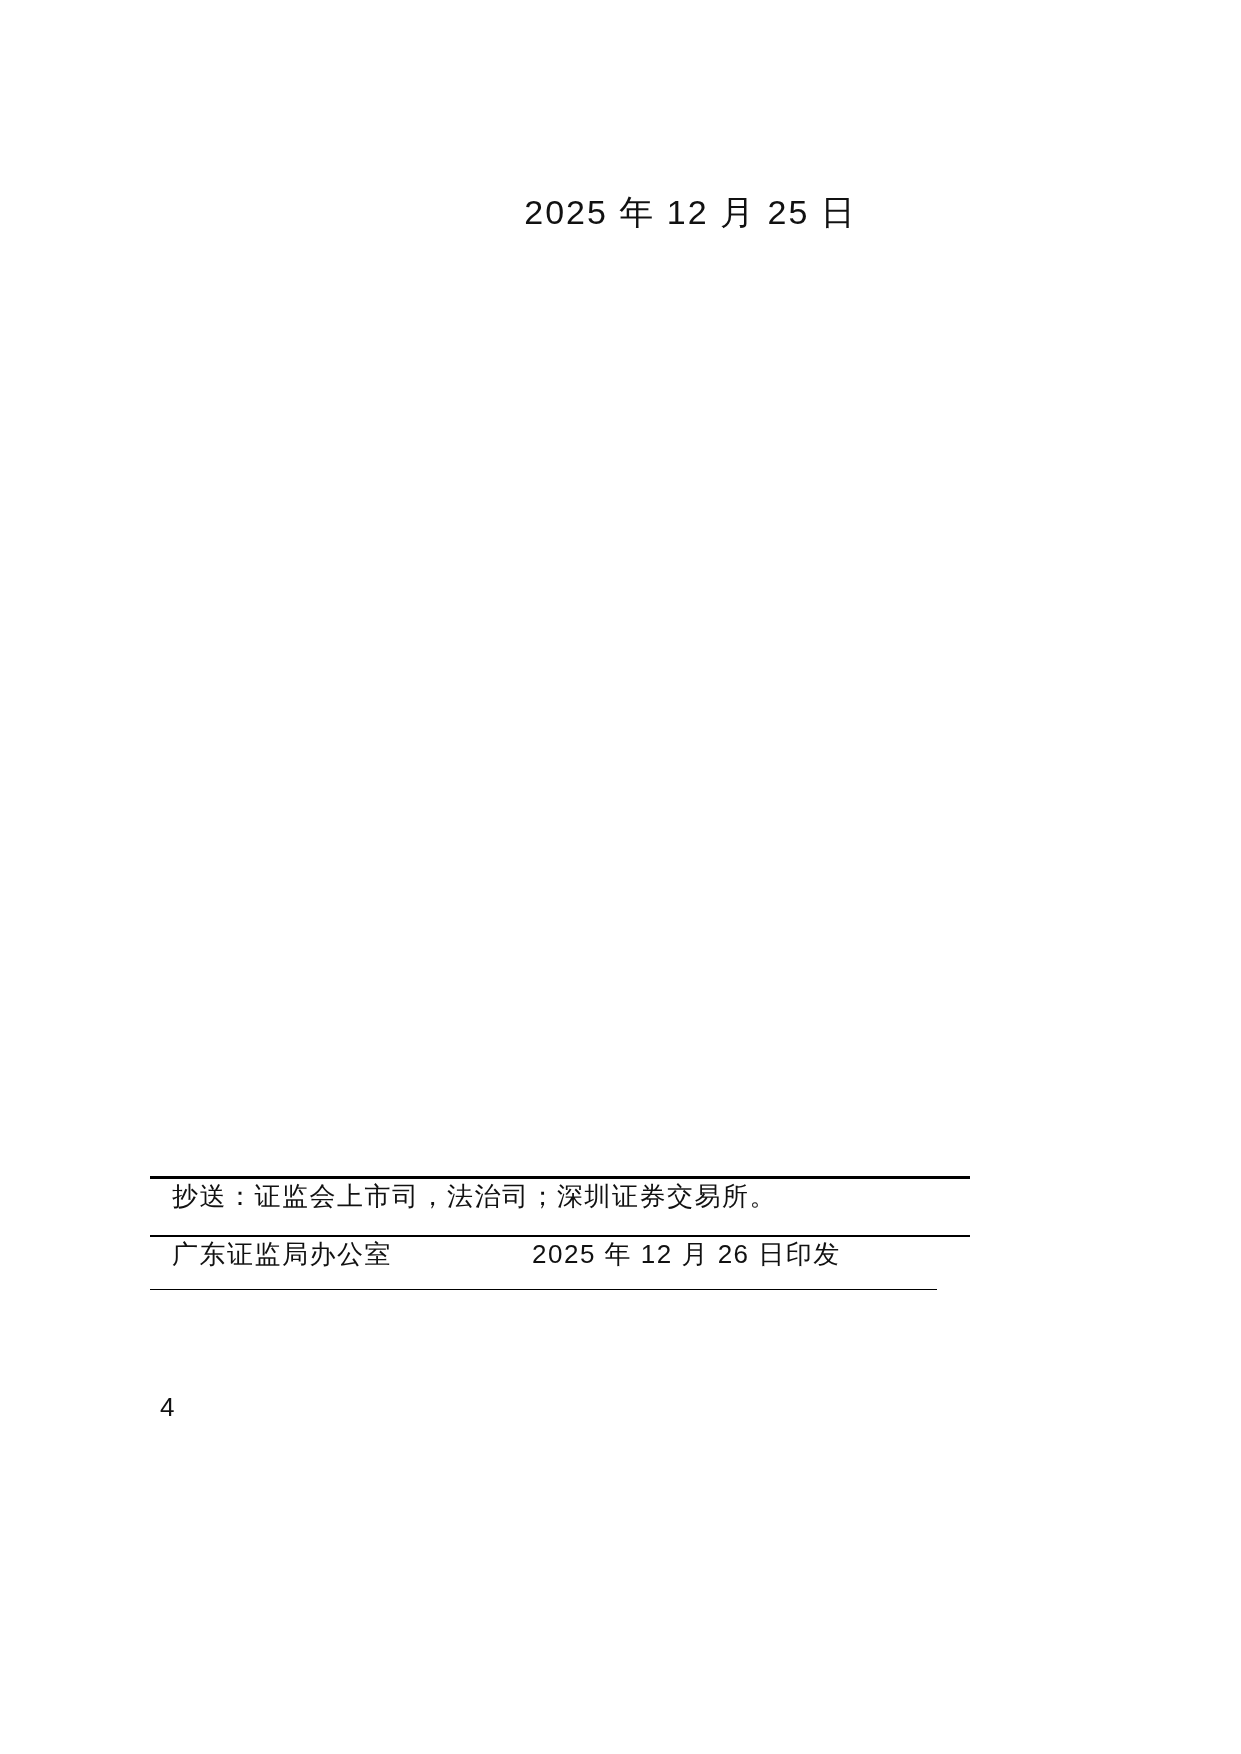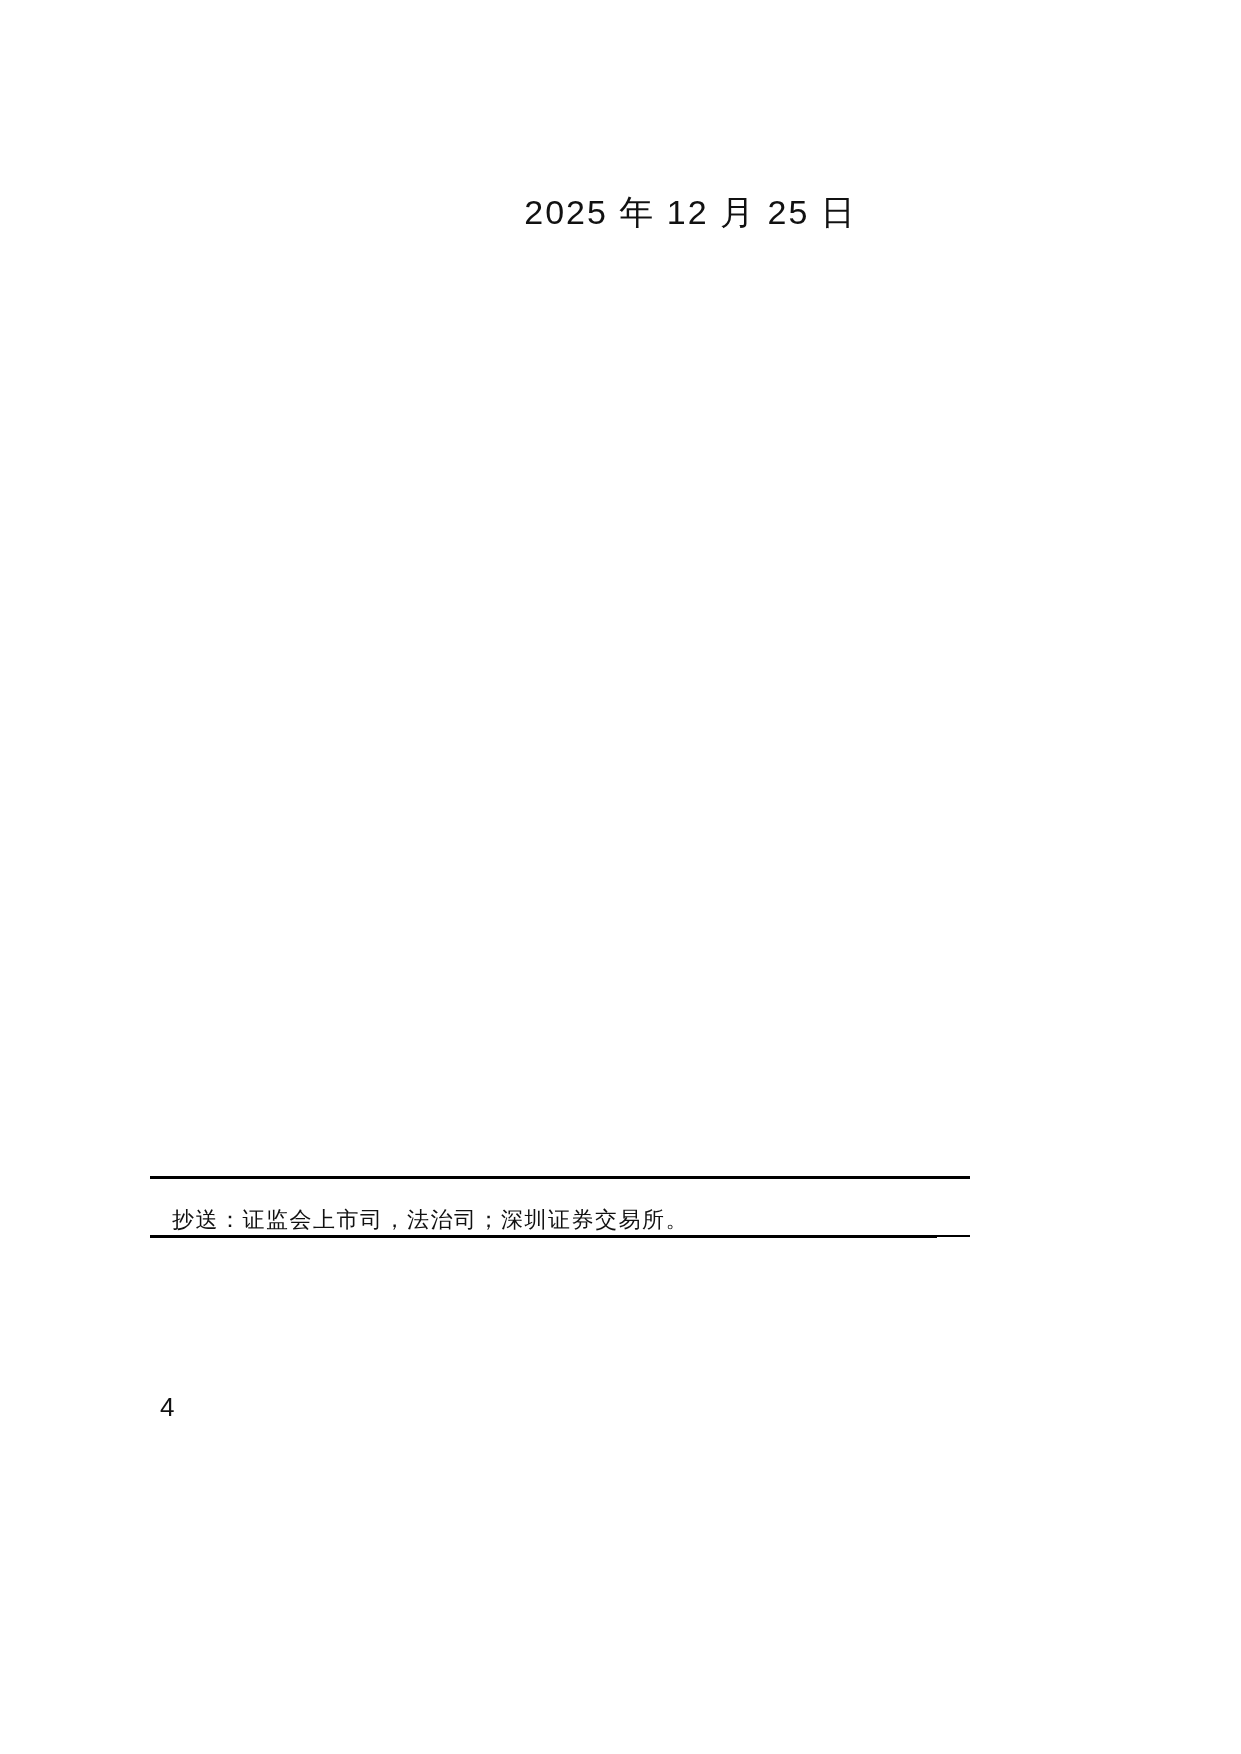--- a/index.html
+++ b/index.html
@@ -51,25 +51,25 @@
   .rule {
     width: 100%;
     background: #000000;
   }
   .rule-thick { height: 3px; }
   .rule-thin  { height: 1.6px; }
   .rule-short { width: 96%; }
 
   .footer-row {
     display: flex;
-    align-items: flex-end;
+    align-items: flex-start;
     height: 52px;
     padding-left: 22px;
     box-sizing: border-box;
-    font-size: 22px;
+    font-size: 26px;
     letter-spacing: 1.5px;
     color: #111111;
   }
   .footer-row.cc {
     height: 56px;
   }
   .footer-row .office {
     min-width: 360px;
     display: inline-block;
   }
@@ -94,18 +94,22 @@
   <div class="date-line">
     <span class="inner">2025 年 12 月 25 日</span>
   </div>
 
   <div class="footer-block">
     <div class="rule rule-thick"></div>
     <div class="footer-row cc">
       <span>抄送：证监会上市司，法治司；深圳证券交易所。</span>
     </div>
     <div class="rule rule-thin"></div>
+    <div class="footer-row">
+      <span class="office">广东证监局办公室</span>
+      <span class="issue-date">2025 年 12 月 26 日印发</span>
+    </div>
     <div class="rule rule-thin rule-short"></div>
   </div>
 
   <div class="page-number">4</div>
 
 </div>
 
 </body></html>

